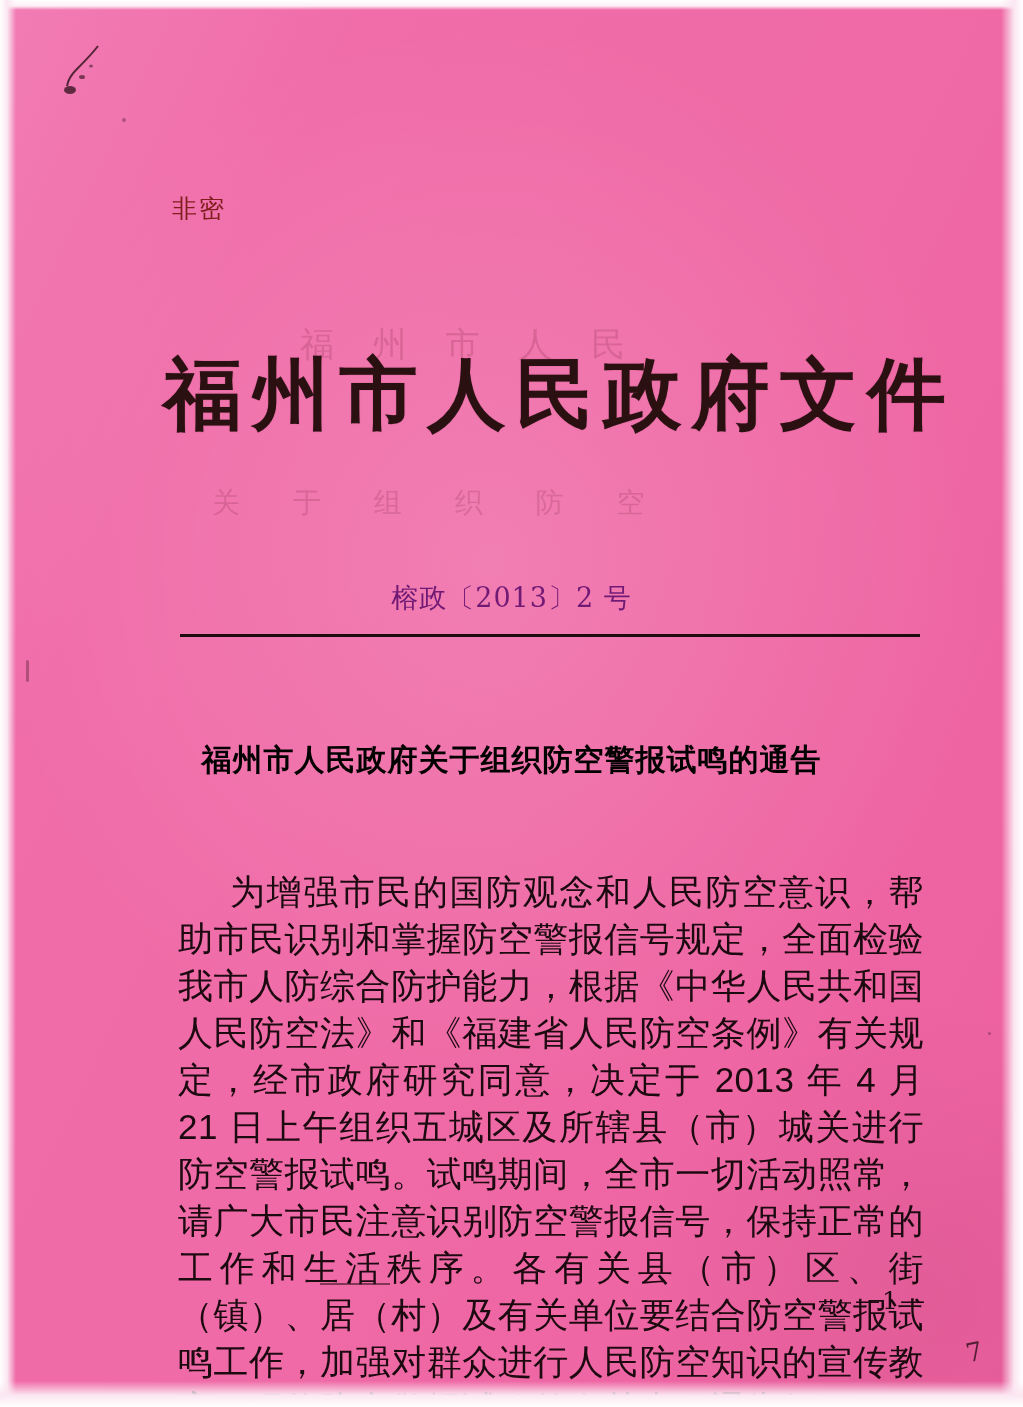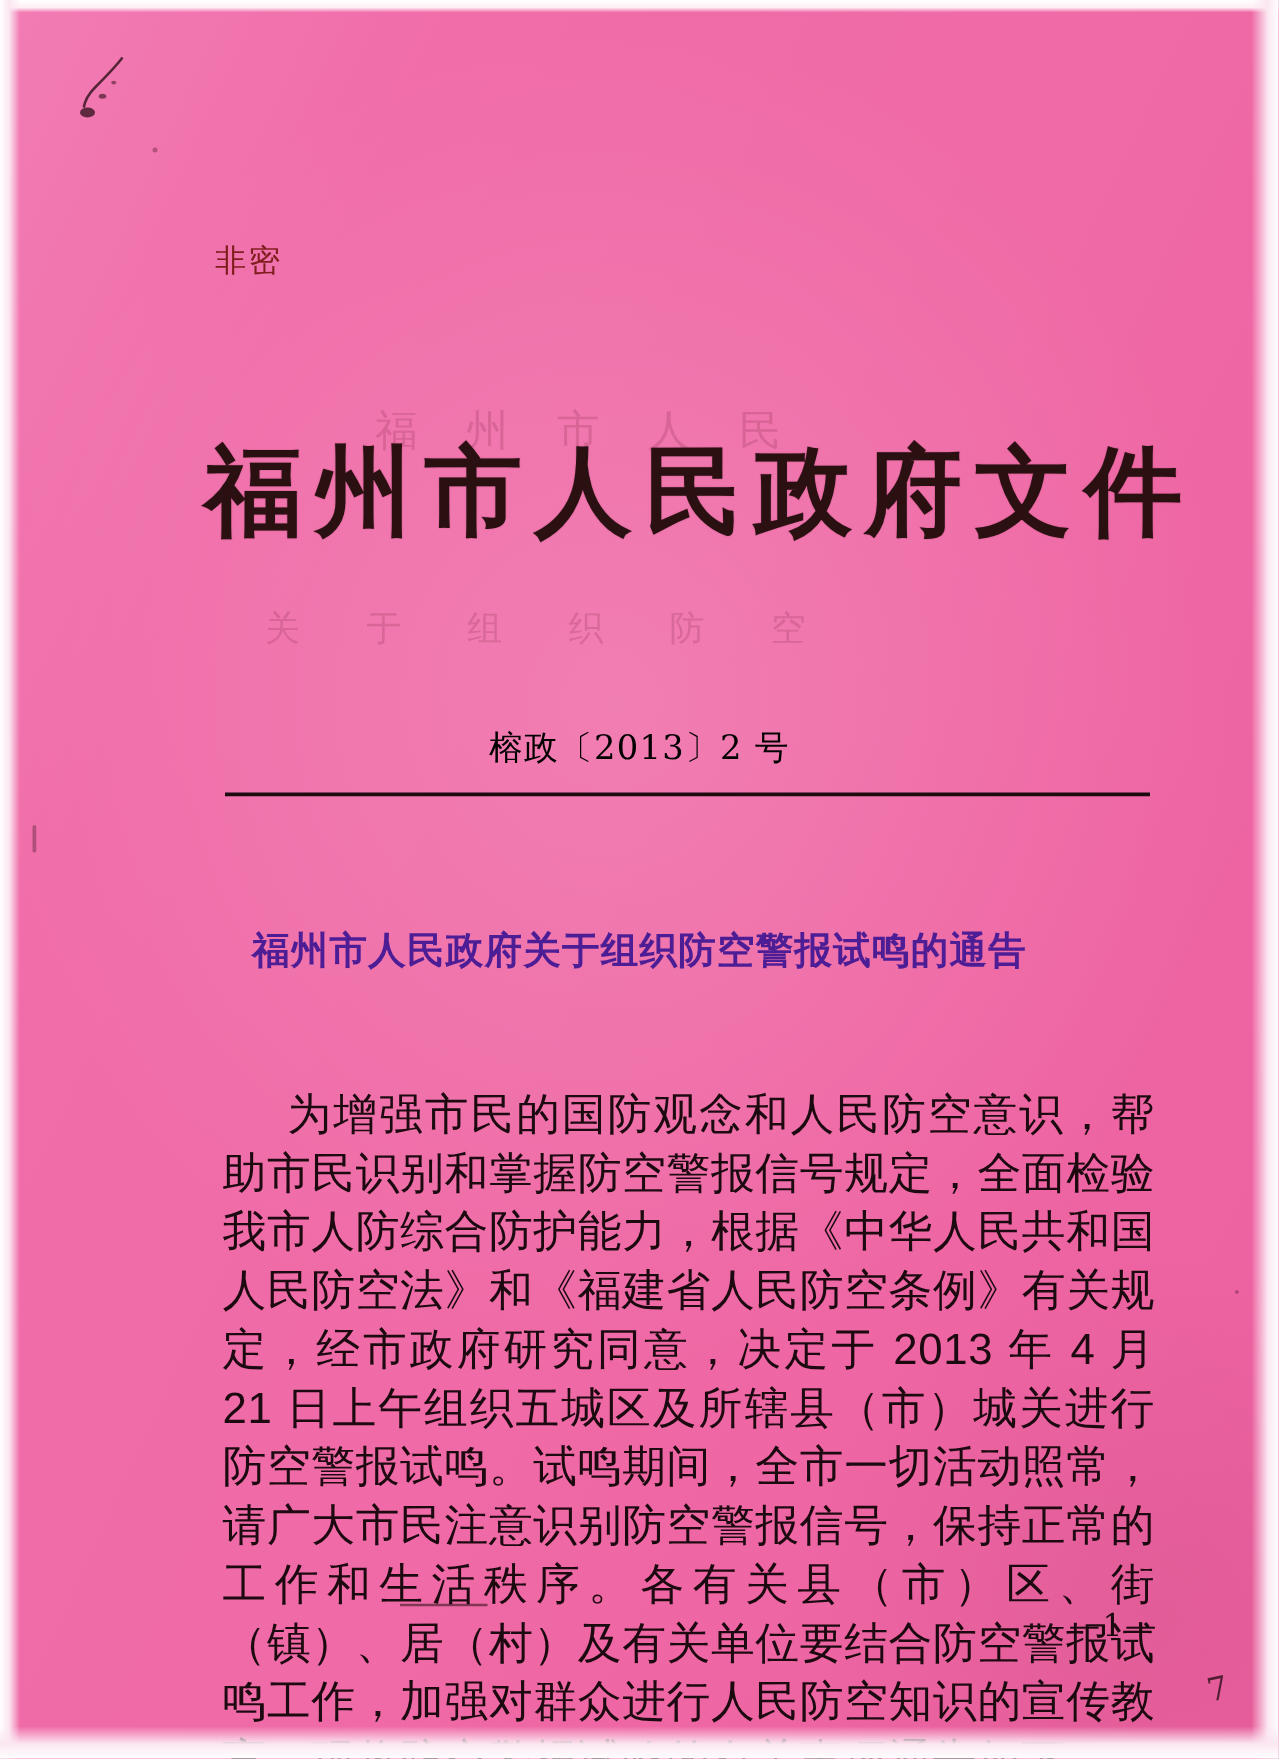--- a/index.html
+++ b/index.html
@@ -73,41 +73,41 @@
     padding-left: 48px;
   }
   .doc-number {
     position: absolute;
     top: 580px;
     left: 0;
     width: 100%;
     text-align: center;
     font-family: "DejaVu Serif", "Liberation Serif", serif;
     font-size: 27px;
-    color: #000000;
+    color: #701a75;
     letter-spacing: 1px;
   }
   .rule {
     position: absolute;
     top: 634px;
     left: 180px;
     width: 740px;
     height: 3px;
     background: #1d0b10;
   }
   .title {
     position: absolute;
     top: 740px;
     left: 0;
     width: 100%;
     text-align: center;
     font-family: "DejaVu Sans", "Liberation Sans", sans-serif;
     font-size: 30px;
     font-weight: 700;
-    color: #4c1d95;
+    color: #000000;
     letter-spacing: 1px;
   }
   .body-text {
     position: absolute;
     top: 836px;
     left: 178px;
     width: 746px;
     font-family: Liberation Sans, sans-serif;
     font-size: 35px;
     line-height: 47px;

